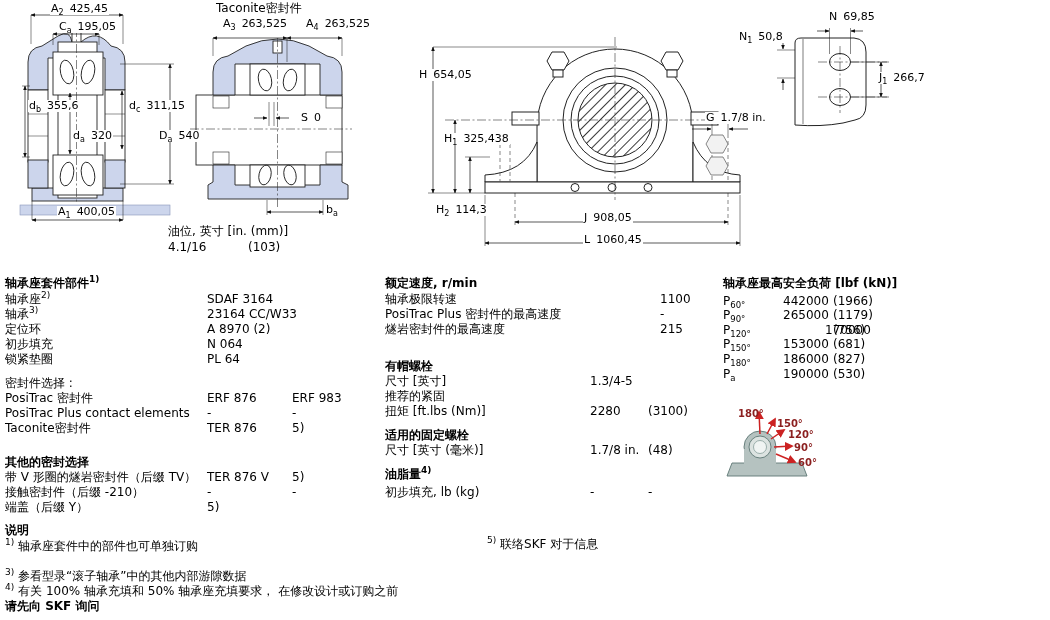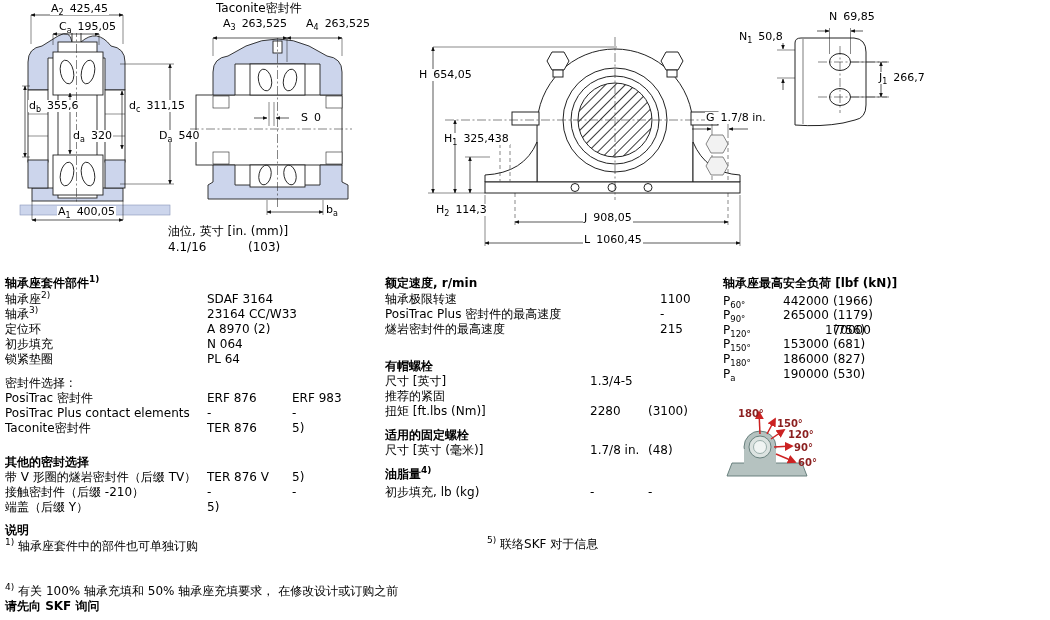--- a/index.html
+++ b/index.html
@@ -336,17 +336,18 @@
   <div class="txt" style="left:833px;top:338px">(681)</div>
   <div class="txt" style="left:723px;top:353px"><span>P</span><sub>180°</sub></div>
   <div class="txt" style="left:783px;top:353px">186000</div>
   <div class="txt" style="left:833px;top:353px">(827)</div>
   <div class="txt" style="left:723px;top:368px"><span>P</span><sub>a</sub></div>
   <div class="txt" style="left:783px;top:368px">190000</div>
   <div class="txt" style="left:833px;top:368px">(530)</div>
 
   <div class="fn b" style="left:5px;top:524px">说明</div>
   <div class="fn" style="left:5px;top:540px"><sup>1)</sup> <span>轴承座套件中的部件也可单独订购</span></div>
+  <div class="fn" style="left:5px;top:570px"><sup>3)</sup> <span>参看型录“滚子轴承”中的其他内部游隙数据</span></div>
   <div class="fn" style="left:5px;top:585px"><sup>4)</sup> <span>有关 100% 轴承充填和 50% 轴承座充填要求， 在修改设计或订购之前</span></div>
   <div class="fn b" style="left:5px;top:600px">请先向 SKF 询问</div>
   <div class="fn" style="left:487px;top:538px"><sup>5)</sup> <span>联络SKF 对于信息</span></div>
 
 </div>
 
 </body></html>

